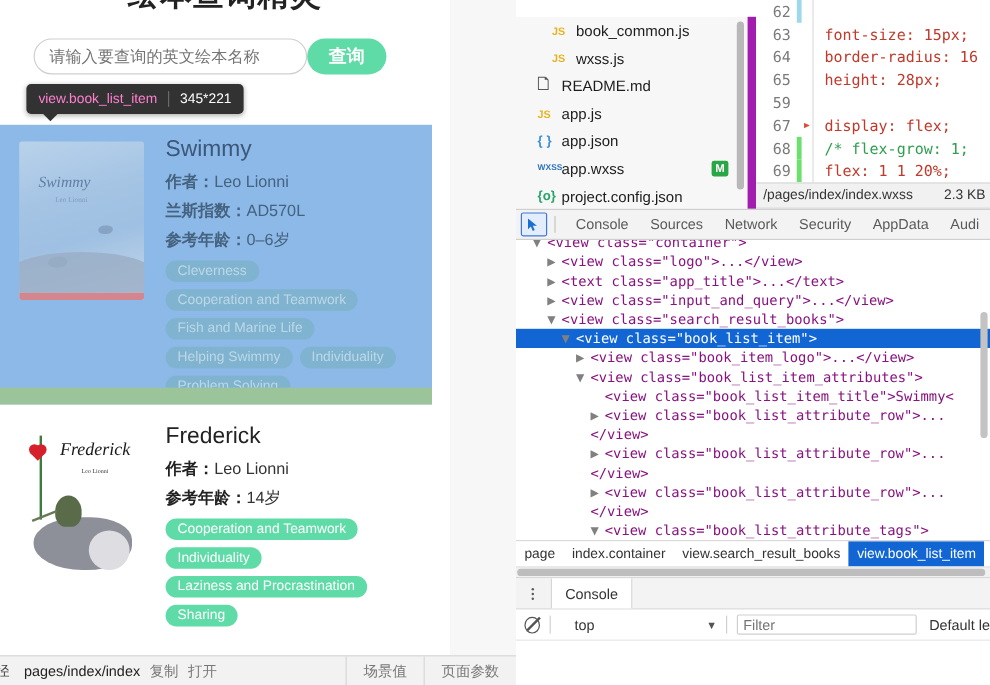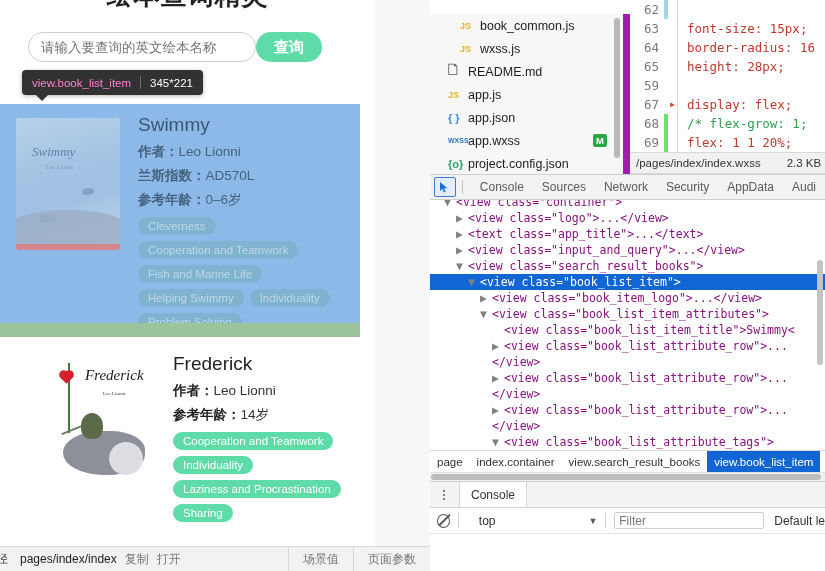--- a/index.html
+++ b/index.html
@@ -353,21 +353,21 @@
               <span class="book_tag">Cleverness</span>
               <span class="book_tag">Cooperation and Teamwork</span>
               <span class="book_tag">Fish and Marine Life</span>
               <span class="book_tag">Helping Swimmy</span>
               <span class="book_tag">Individuality</span>
               <span class="book_tag">Problem Solving</span>
             </div>
           </div>
         </div>
 
-        <div class="book_list_item" style="margin-top:6px;padding-left:35px;">
+        <div class="book_list_item" style="margin-top:6px;">
           <div class="book_item_logo cover-frederick">
             <div class="fr-title">Frederick</div>
             <div class="fr-sub">Leo Lionni</div>
             <div class="fr-stem"></div>
             <div class="fr-heart"></div>
             <div class="fr-stone"></div>
             <div class="fr-stone2"></div>
             <div class="fr-mouse"></div>
             <div class="fr-tail"></div>
           </div>

